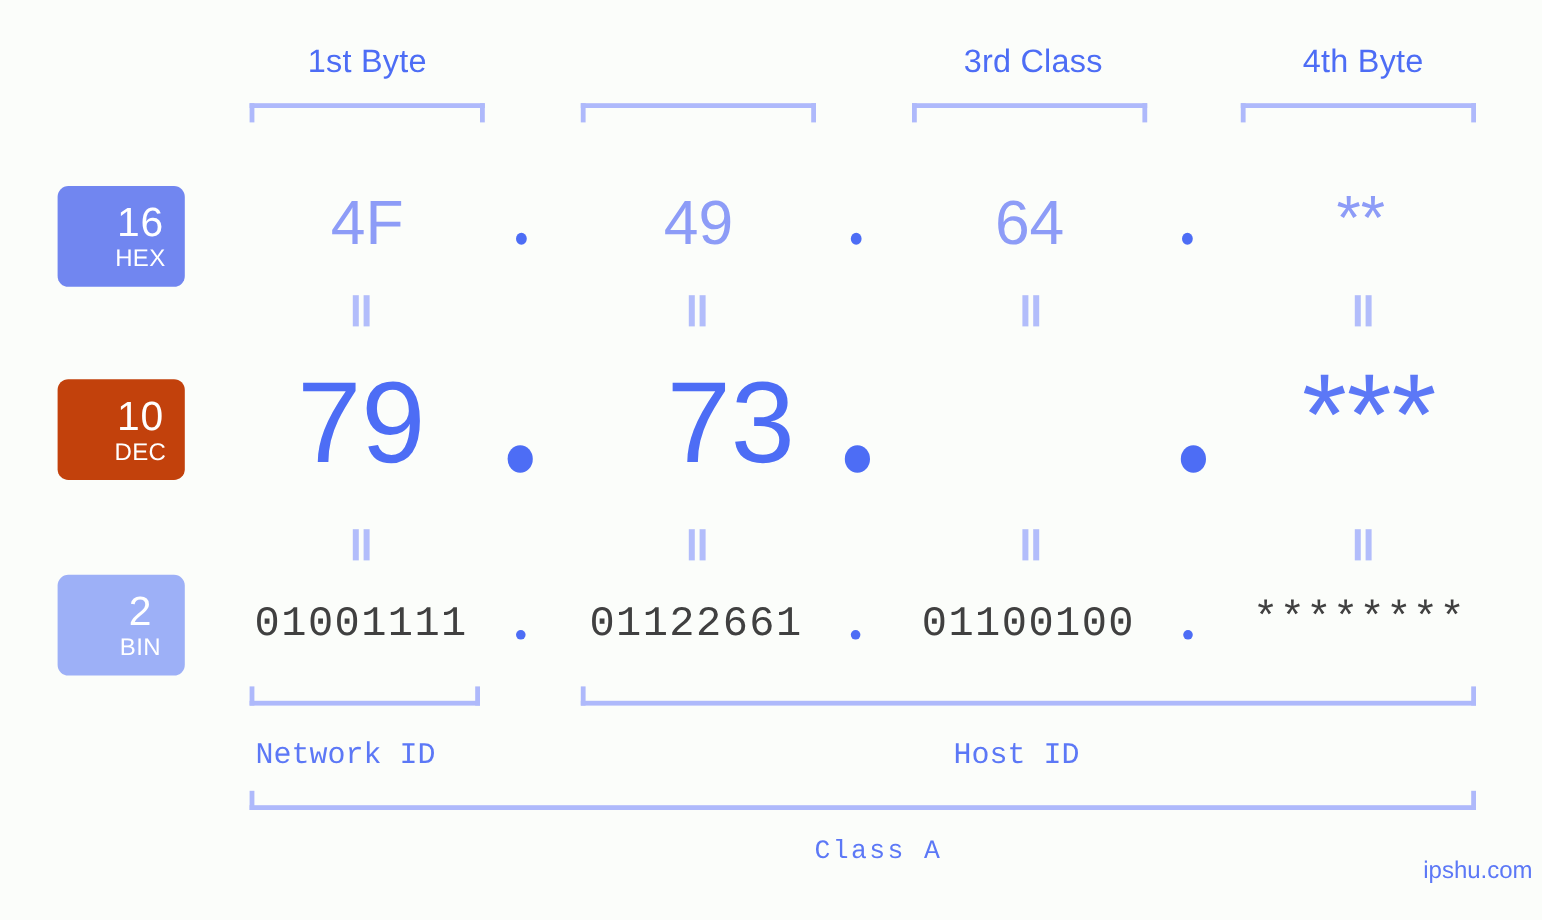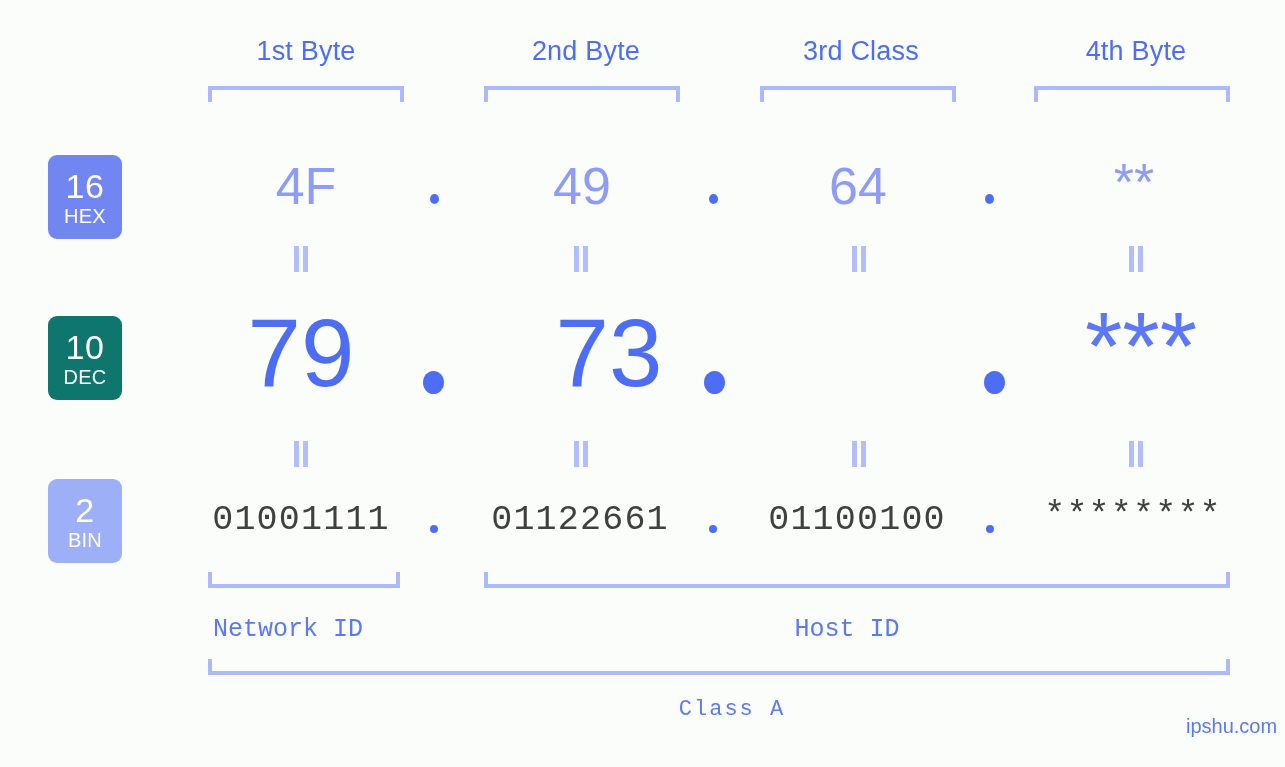--- a/index.html
+++ b/index.html
@@ -52,20 +52,21 @@
     position: absolute;
     width: 74px;
     height: 84px;
     border-radius: 9px;
     color: #ffffff;
     display: flex;
     flex-direction: column;
     align-items: center;
     justify-content: center;
     line-height: 1;
+    padding-left: 32px;
   }
   .badge .num {
     font-size: 34px;
     font-weight: 400;
     letter-spacing: 0.5px;
   }
   .badge .sub {
     font-size: 20px;
     font-weight: 400;
     margin-top: 3px;
@@ -149,21 +150,20 @@
     font-size: 20px;
     white-space: nowrap;
   }
 </style>
 </head>
 <body>
 
 <div id="stage">
 
   <div class="byte-label" style="left:206px; top:36px; width:200px;">1st Byte</div>
-  <div class="byte-label" style="left:486px; top:36px; width:200px;">2nd Byte</div>
   <div class="byte-label" style="left:761px; top:36px; width:200px;">3rd Class</div>
   <div class="byte-label" style="left:1036px; top:36px; width:200px;">4th Byte</div>
 
   <div class="bracket bracket-down" style="left:208px; top:86px; width:196px;"></div>
   <div class="bracket bracket-down" style="left:484px; top:86px; width:196px;"></div>
   <div class="bracket bracket-down" style="left:760px; top:86px; width:196px;"></div>
   <div class="bracket bracket-down" style="left:1034px; top:86px; width:196px;"></div>
 
   <div class="badge" style="left:48px; top:155px; background:#7186f0;">
     <span class="num">16</span>
@@ -188,21 +188,21 @@
     </div>
   <div class="eq" style="left:851px; top:246px;">
       <i></i>
       <i></i>
     </div>
   <div class="eq" style="left:1128px; top:246px;">
       <i></i>
       <i></i>
     </div>
 
-  <div class="badge" style="left:48px; top:316px; background:#0f766e;">
+  <div class="badge" style="left:48px; top:316px; background:#c2410c;">
     <span class="num">10</span>
     <span class="sub">DEC</span>
   </div>
 
   <div class="cell dec-val" style="left:196px; top:305px; width:210px;">79</div>
   <div class="dot big" style="left:423px; top:371px;"></div>
   <div class="cell dec-val" style="left:504px; top:305px; width:210px;">73</div>
   <div class="dot big" style="left:704px; top:371px;"></div>
   <div class="dot big" style="left:984px; top:371px;"></div>
   <div class="cell dec-val masked" style="left:1036px; top:298px; width:210px;">***</div>

